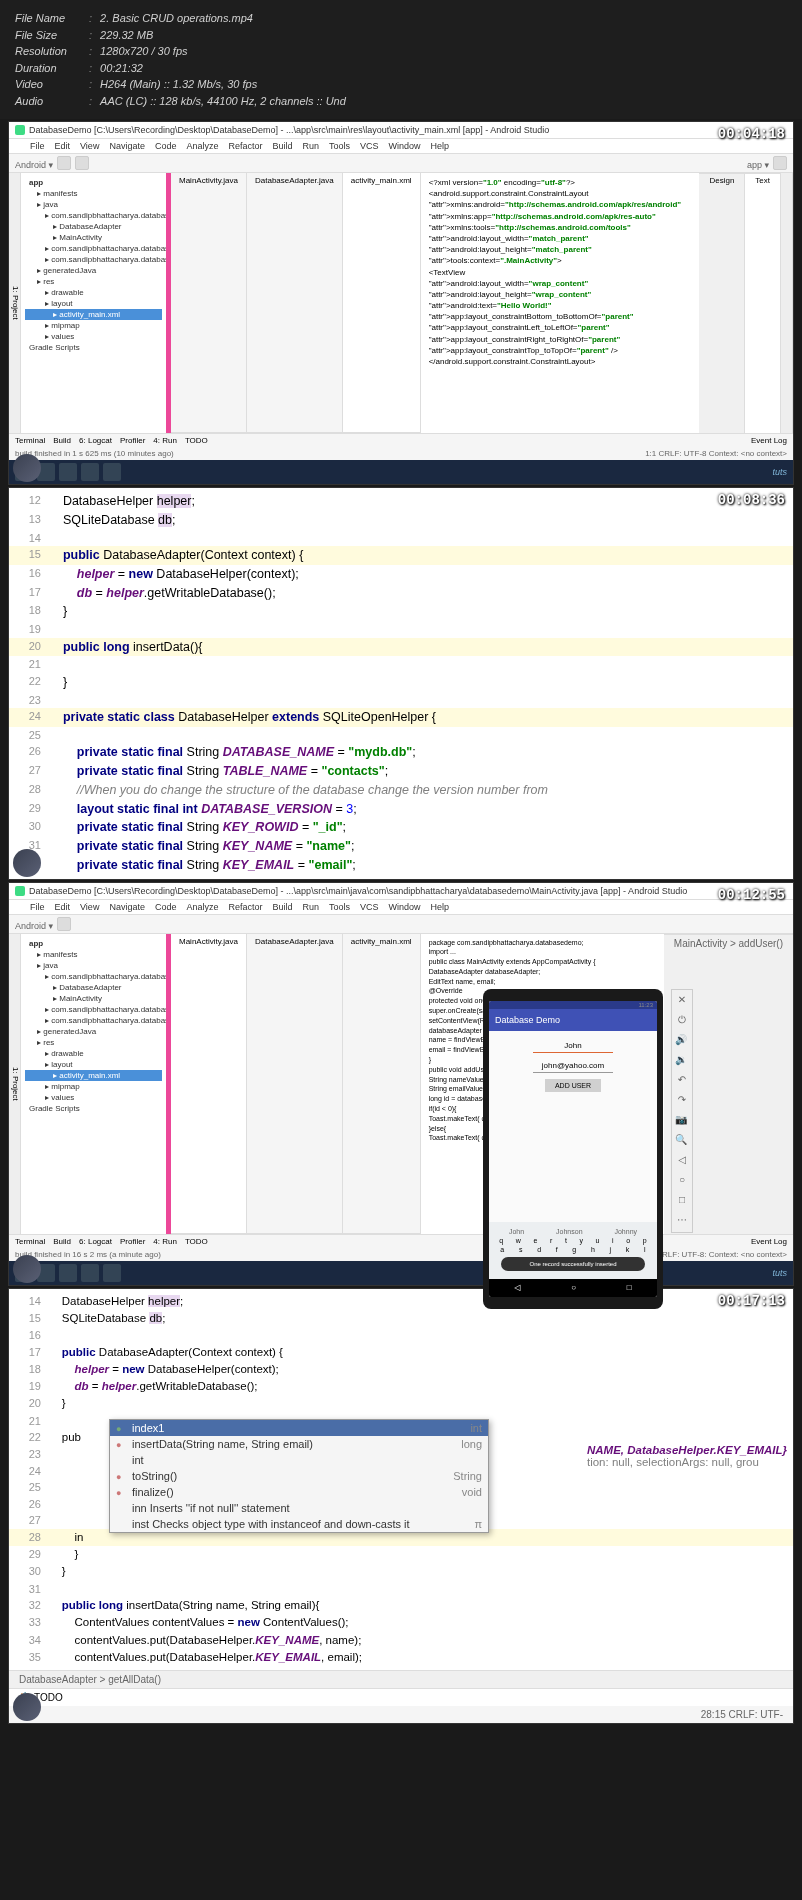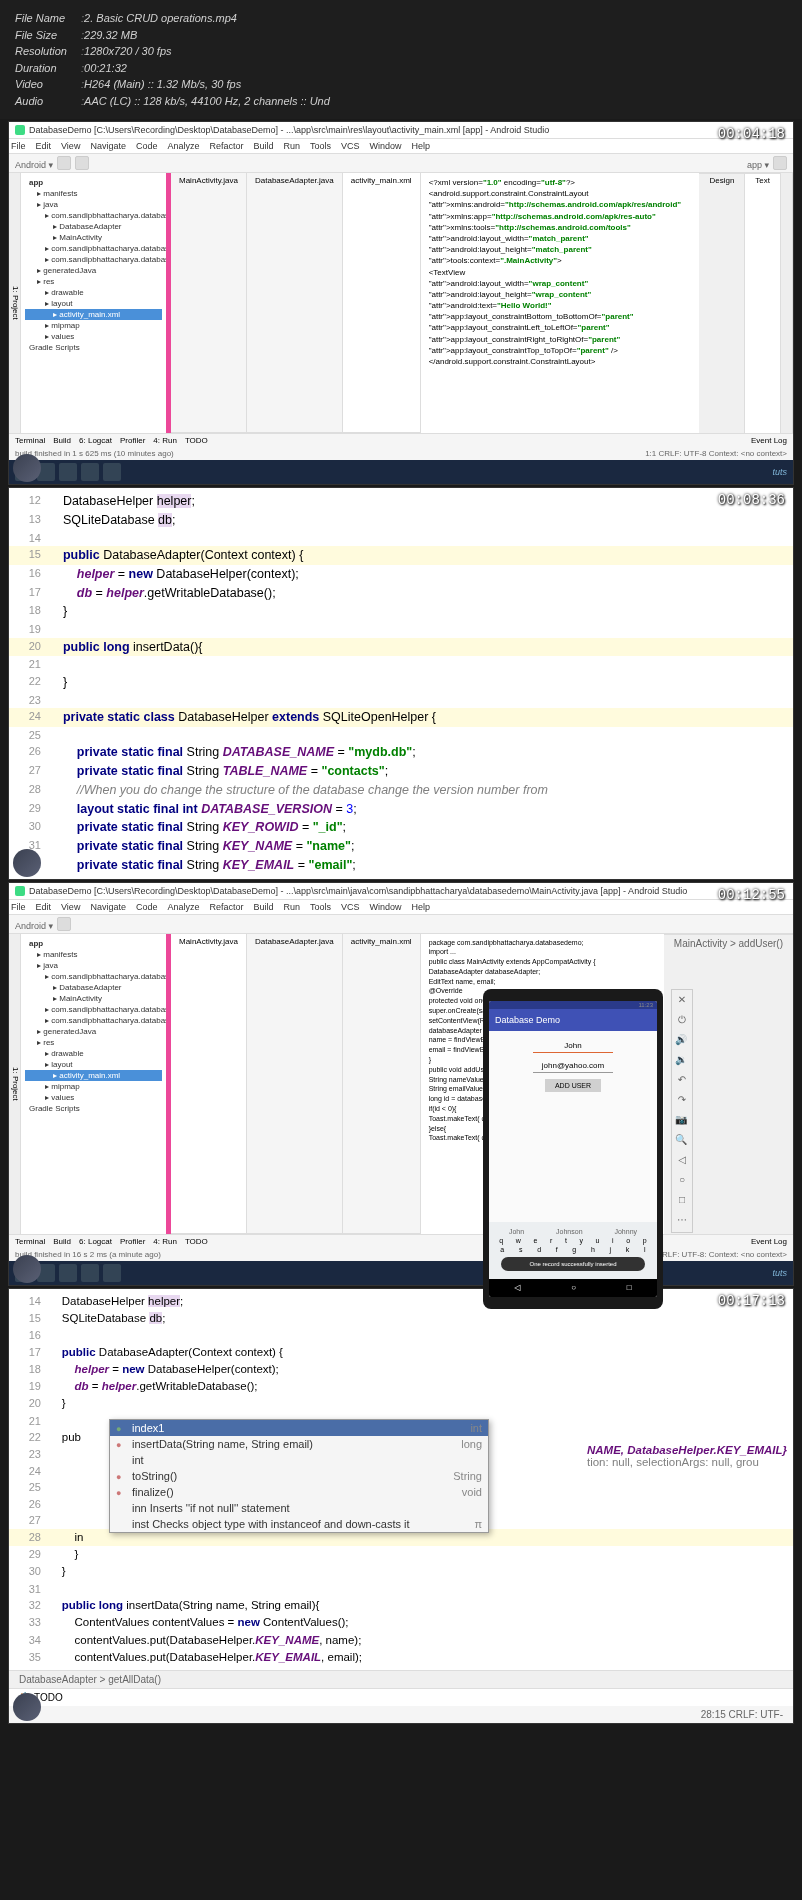--- a/index.html
+++ b/index.html
@@ -1,27 +1,27 @@
 <!DOCTYPE html>
 <html><head>
 <meta charset="utf-8">
 <style>
 *{margin:0;padding:0;box-sizing:border-box;font-family:'Segoe UI',Tahoma,sans-serif}
 body{background:#1a1a1a;width:802px}
 .meta{background:#1e1e1e;color:#d0d0d0;padding:10px 15px;font-size:11px;font-style:italic;font-family:'Times New Roman',serif}
-.meta-row{display:flex;gap:0;line-height:1.5}
+.meta-row{display:flex;gap:8px;line-height:1.5}
 .meta-label{width:66px}
 .sep{color:#888}
 .frame{background:#fff;margin:2px 8px;position:relative;border:1px solid #333}
-.timestamp{position:absolute;right:8px;top:4px;color:#fff;font-family:'Courier New',monospace;font-size:14px;text-shadow:1px 1px 2px #000,0 0 3px #000;z-index:10;font-weight:normal}
+.timestamp{position:absolute;right:8px;top:4px;color:#fff;font-family:'Courier New',monospace;font-size:14px;text-shadow:1px 1px 2px #000,0 0 3px #000;z-index:10;font-weight:bold}
 
 .ide{background:#f0f0f0;font-size:9px}
 .titlebar{background:#fff;padding:3px 6px;font-size:9px;color:#333;border-bottom:1px solid #ddd;display:flex;align-items:center;gap:4px}
 .titlebar .icon{width:10px;height:10px;background:#3ddc84;border-radius:2px}
-.menubar{background:#fff;padding:2px 2px;font-size:9px;color:#333;display:flex;gap:10px;border-bottom:1px solid #ddd}
+.menubar{background:#fff;padding:2px 21px;font-size:9px;color:#333;display:flex;gap:10px;border-bottom:1px solid #ddd}
 .menubar span{cursor:pointer}
 .toolbar{background:#f5f5f5;padding:2px 6px;display:flex;gap:4px;border-bottom:1px solid #ddd;align-items:flex-end;font-size:9px}
 .toolbar-btn{width:14px;height:14px;background:#ddd;border:1px solid #ccc;border-radius:2px}
 .workspace{display:flex;height:260px;background:#fff}
 .sidebar{width:12px;background:#eee;border-right:1px solid #ddd;writing-mode:vertical-rl;font-size:8px;text-align:center;padding:4px 0}
 .project-tree{width:150px;background:#fff;border-right:5px solid #ec4899;padding:4px;font-size:8px;overflow:hidden}
 .tree-item{padding:1px 0 1px 4px;white-space:nowrap;color:#333}
 .tree-item.selected{background:#4a90d9;color:#fff}
 .tree-item.bold{font-weight:bold}
 .tree-indent-1{padding-left:12px}

